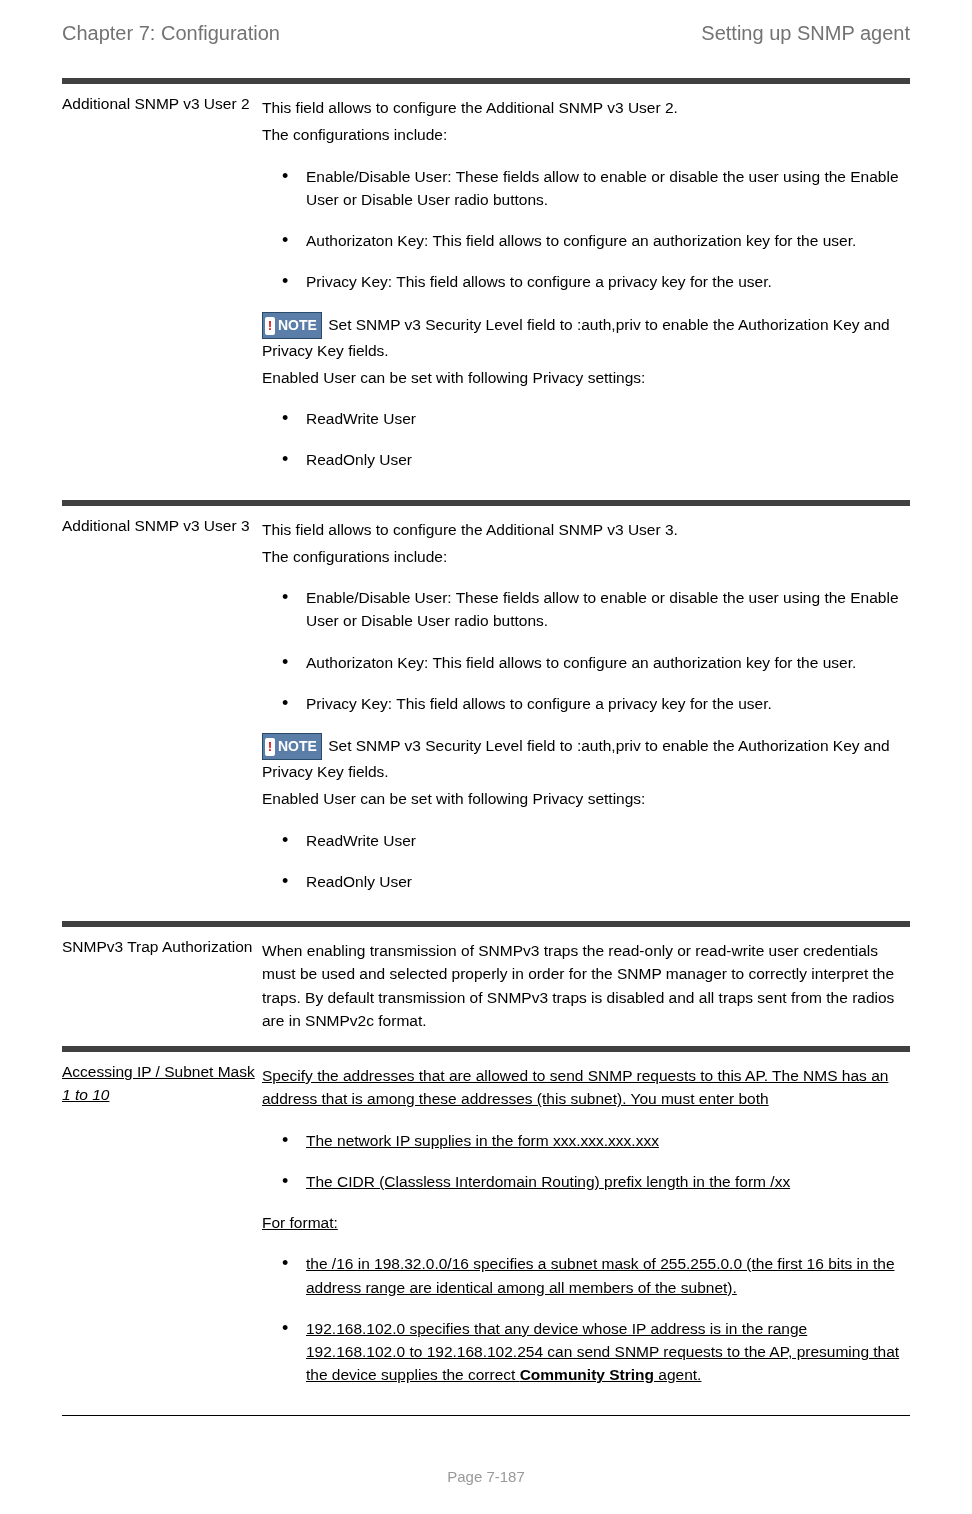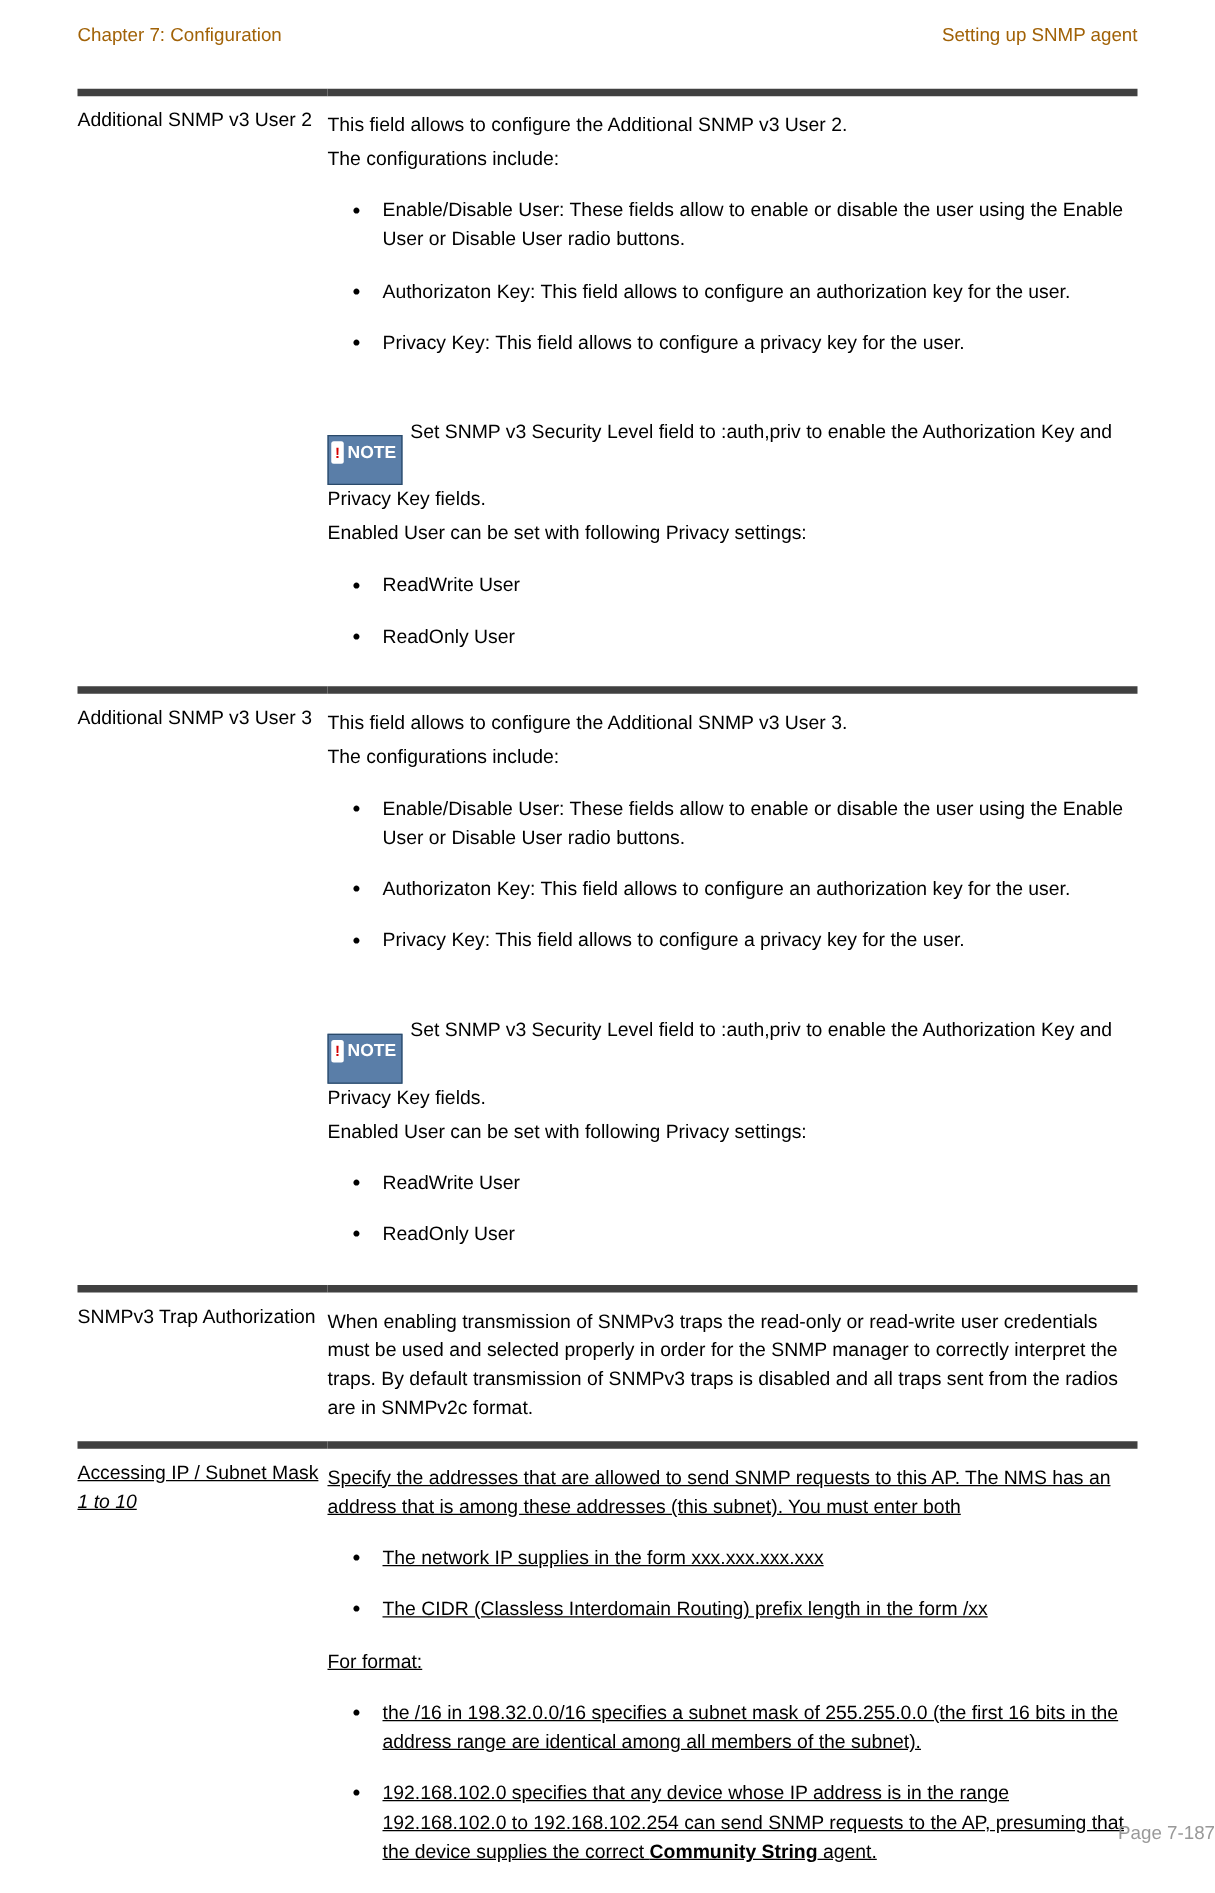--- a/index.html
+++ b/index.html
@@ -10,22 +10,22 @@
     background: #fff;
     width: 972px;
     height: 1514px;
     position: relative;
     padding: 18px 62px 0 62px;
     line-height: 1.5;
   }
   .header {
     display: flex;
     justify-content: space-between;
-    color: #a16207;
-    font-size: 15px;
+    color: #737373;
+    font-size: 20px;
     margin-bottom: 30px;
   }
   table.doc {
     width: 100%;
     border-collapse: collapse;
   }
   table.doc td {
     vertical-align: top;
     padding: 8px 6px 10px 0;
   }
@@ -54,43 +54,42 @@
     font-size: 18px;
     line-height: 1.3;
   }
   .note-badge {
     display: inline-block;
     vertical-align: middle;
     background: #5a7ea8;
     color: #fff;
     font-weight: bold;
     font-size: 14px;
-    padding: 2px 4px 15px 2px;
+    padding: 2px 4px 2px 2px;
     border: 1px solid #2a4a6a;
     margin-right: 2px;
-    margin-top: 44px;
   }
   .note-badge .tri {
     display: inline-block;
     background: #fff;
     color: #d60000;
     font-weight: bold;
     font-size: 12px;
     padding: 0 3px;
     margin-right: 3px;
     border-radius: 2px;
   }
   .para { margin: 4px 0; }
   .italic { font-style: italic; }
   .footer {
     position: absolute;
-    bottom: 36px;
+    bottom: 26px;
     left: 0;
     width: 100%;
-    text-align: right;
+    text-align: center;
     color: #999;
     font-size: 15px;
   }
 </style>
 </head>
 <body>
 
 <div class="header">
   <span>Chapter 7:  Configuration</span>
   <span>Setting up SNMP agent</span>

